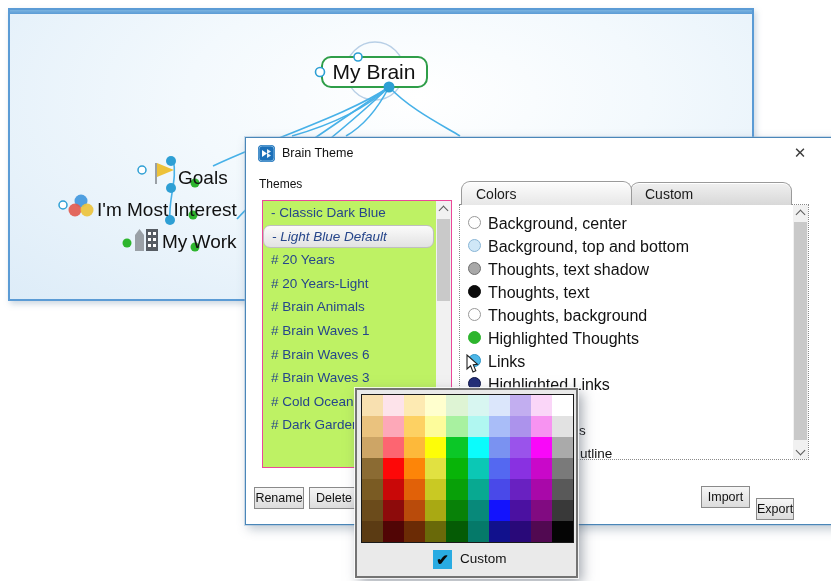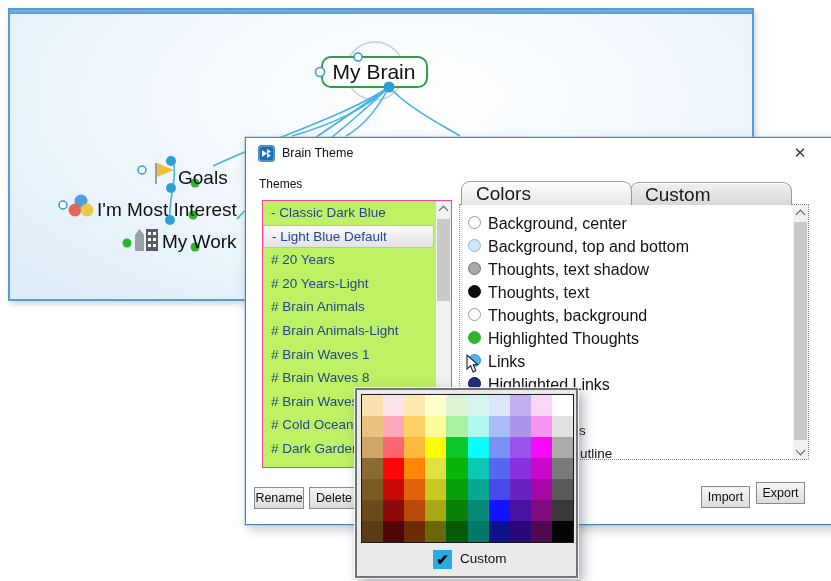--- a/index.html
+++ b/index.html
@@ -20,32 +20,32 @@
   .dlg-title{position:absolute;left:36px;top:8px;font-size:12.5px;color:#111;}
   .dlg-close{position:absolute;left:543px;top:5px;width:22px;height:20px;text-align:center;
     font-size:15px;color:#3c3c3c;line-height:20px;cursor:default;}
   .section-label{position:absolute;left:13px;top:39px;font-size:12px;color:#111;}
   
   #themes-list{position:absolute;left:16px;top:62px;width:188px;height:266px;background:#bef264;
     border:1px solid #ec4899;overflow:hidden;}
   .theme-item{height:23.6px;line-height:23.6px;padding-left:8px;font-size:13.5px;color:#26468B;
     white-space:nowrap;}
   .theme-item.sel{background:linear-gradient(180deg,#fbfbfb,#e2e2e2);
-    border:1px solid #bfbfbf;border-radius:2px;height:21.6px;line-height:21.6px;
-    margin-right:17px;}
+    border:1px solid #bfbfbf;border-radius:7px;height:21.6px;line-height:21.6px;
+    margin-right:17px;font-style:italic;}
   .vscroll{position:absolute;top:0;right:0;width:15px;height:100%;background:#f1f1f1;}
   .scroll-btn{position:absolute;left:0;width:15px;height:15px;background:#f1f1f1;}
   .chev{position:absolute;left:4px;width:6px;height:6px;border-left:1.5px solid #5a5a5a;
     border-top:1.5px solid #5a5a5a;}
   .chev.up{top:6px;transform:rotate(45deg);}
   .chev.down{top:3px;transform:rotate(225deg);}
   .thumb{position:absolute;left:1px;width:13px;background:#c9c9c9;}
   
   .tab{position:absolute;border:1px solid #9a9a9a;border-bottom:none;
-    border-radius:9px 9px 0 0;font-size:19px;color:#1a1a1a;padding-left:14px;
+    border-radius:9px 9px 0 0;font-size:14px;color:#1a1a1a;padding-left:14px;
     box-shadow:inset 0 1px 0 #fff;}
   #tab-colors{left:215px;top:43px;width:155px;height:23px;line-height:24px;z-index:3;
     background:linear-gradient(180deg,#fdfdfd,#e7e7e7);}
   #tab-options{left:384px;top:44px;width:146px;height:22px;line-height:23px;z-index:2;
     background:linear-gradient(180deg,#f0f0f0,#d8d8d8);}
   
   #colors-panel{position:absolute;left:213px;top:66px;width:348px;height:254px;background:#fff;
     border:1px dotted #8a8a8a;}
   .color-row{position:relative;height:23px;margin-top:0;}
   #color-items{position:absolute;left:0;top:8px;width:100%;}
@@ -54,21 +54,21 @@
   .clabel{position:absolute;left:28px;top:2px;font-size:16px;color:#111;}
   .fragment{position:absolute;font-size:13.5px;color:#111;}
   #colors-scroll .thumb{top:17px;height:218px;}
   
   .btn{position:absolute;height:22px;background:linear-gradient(180deg,#f6f6f6,#dcdcdc);
     border:1px solid #8a8a8a;font-size:12.5px;color:#111;text-align:center;line-height:21px;
     box-sizing:border-box;}
   #btn-rename{left:8px;top:349px;width:50px;}
   #btn-delete{left:63px;top:349px;width:50px;}
   #btn-import{left:455px;top:348px;width:49px;}
-  #btn-export{left:510px;top:344px;width:49px;}
+  #btn-export{left:510px;top:360px;width:38px;}
   
   #color-popup{position:absolute;left:355px;top:388px;width:219px;height:186px;
     background:#eaeaea;border:2px solid #747474;z-index:4;
     box-shadow:0 0 0 1px rgba(255,255,255,.8),4px 5px 12px rgba(70,80,95,.5);}
   #palette-grid{position:absolute;left:4px;top:4px;width:211px;height:147px;
     border:1px solid #1a1a1a;display:grid;grid-template-columns:repeat(10,1fr);
     grid-template-rows:repeat(7,1fr);box-sizing:content-box;}
   .cell{width:100%;height:100%;}
   #custom-row{position:absolute;left:0;top:152px;width:100%;height:34px;}
   #custom-check{position:absolute;left:76px;top:8px;width:19px;height:19px;background:#29abe2;
@@ -155,23 +155,22 @@
 
   <div class="section-label">Themes</div>
 
   <div id="themes-list">
     <div>
         <div class="theme-item">- Classic Dark Blue</div>
         <div class="theme-item sel">- Light Blue Default</div>
         <div class="theme-item"># 20 Years</div>
         <div class="theme-item"># 20 Years-Light</div>
         <div class="theme-item"># Brain Animals</div>
-        <div class="theme-item"># Brain Animals-Light</div>
         <div class="theme-item"># Brain Waves 1</div>
-        <div class="theme-item"># Brain Waves 8</div>
+        <div class="theme-item"># Brain Waves 6</div>
         <div class="theme-item"># Brain Waves 3</div>
         <div class="theme-item"># Cold Ocean</div>
         <div class="theme-item"># Dark Garden</div>
       </div>
     <div class="vscroll">
       <div class="scroll-btn" style="top:0">
           <span class="chev up"></span>
         </div>
       <div class="thumb" style="top:18px;height:82px"></div>
       <div class="scroll-btn" style="bottom:0">

